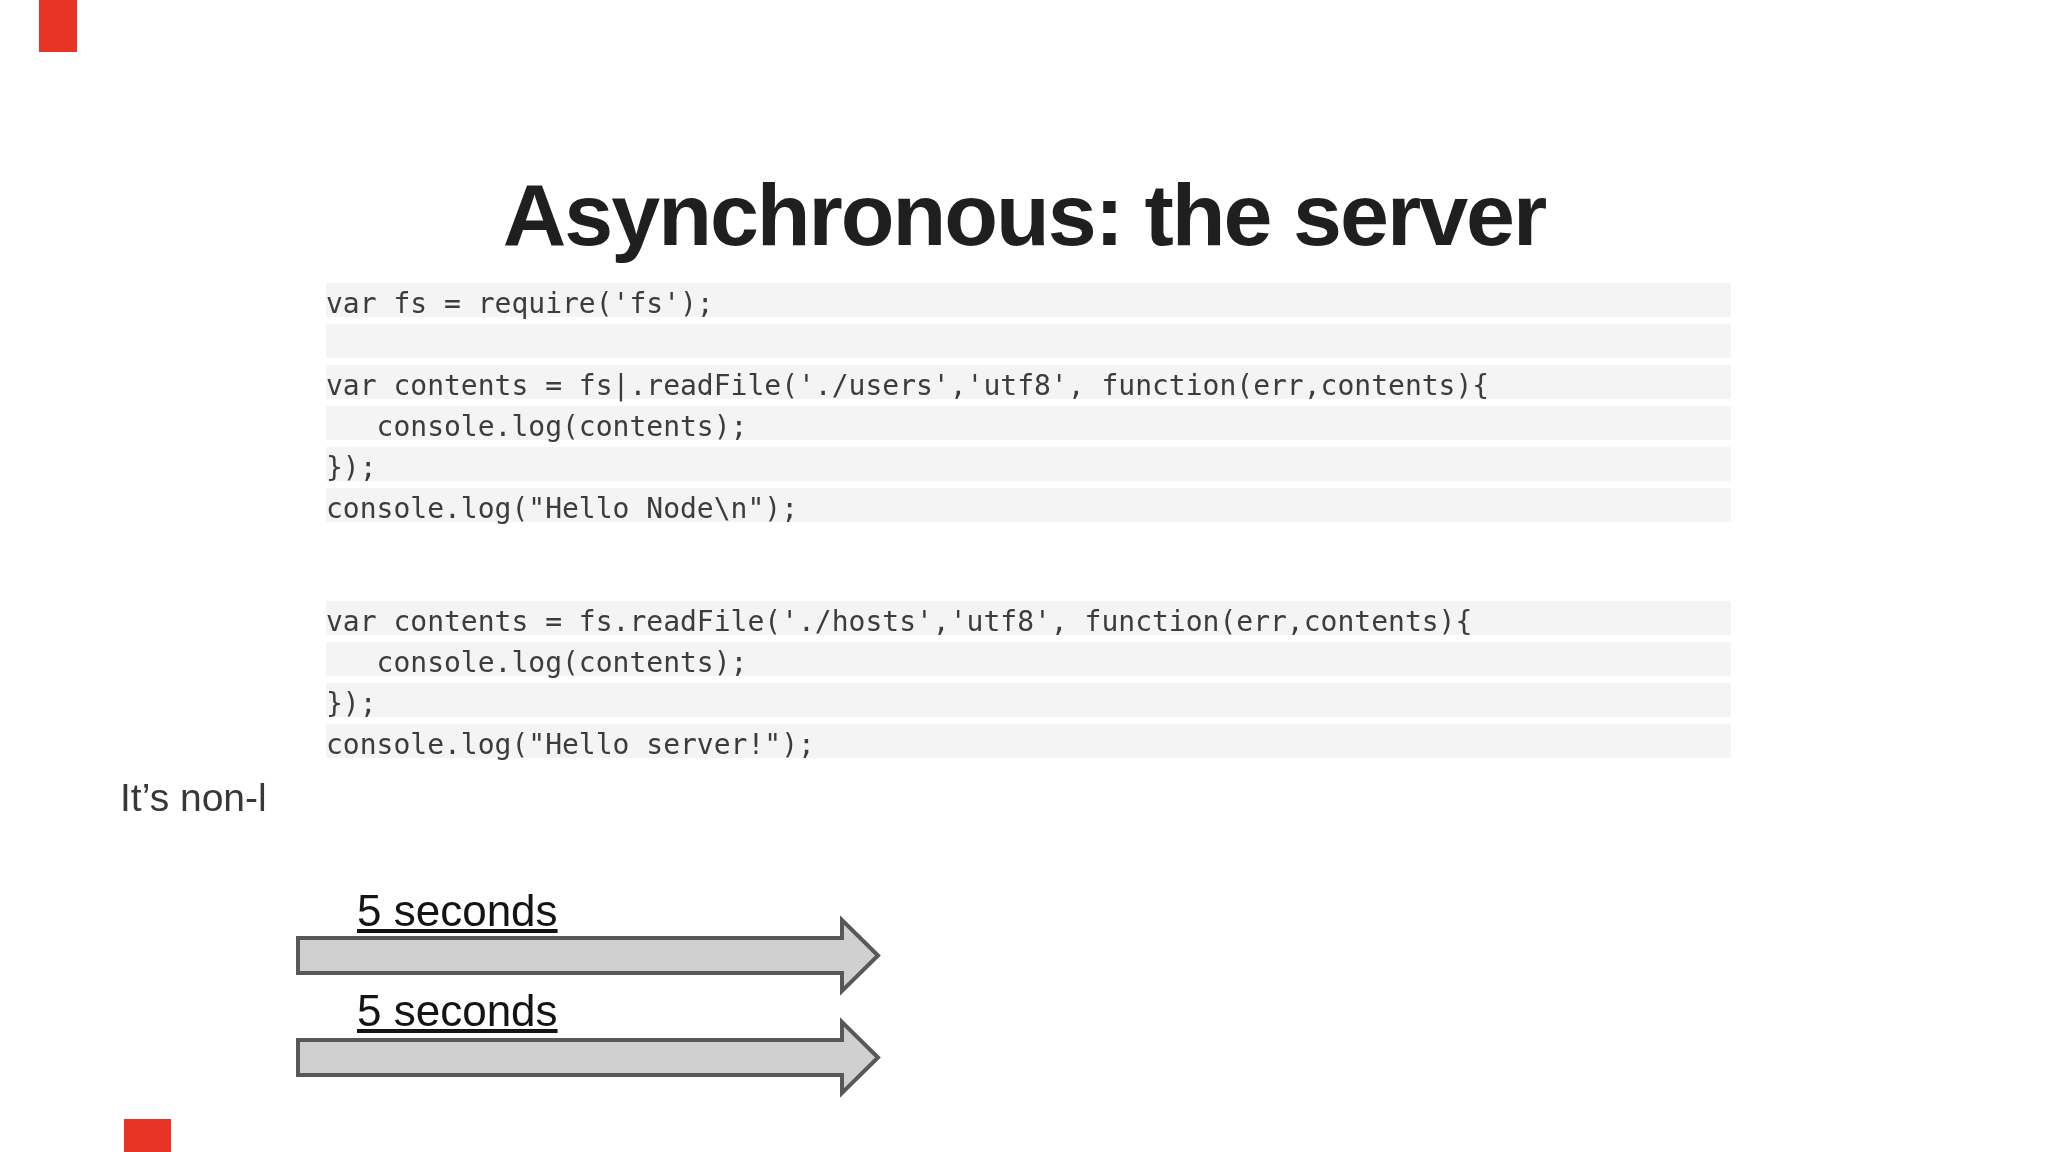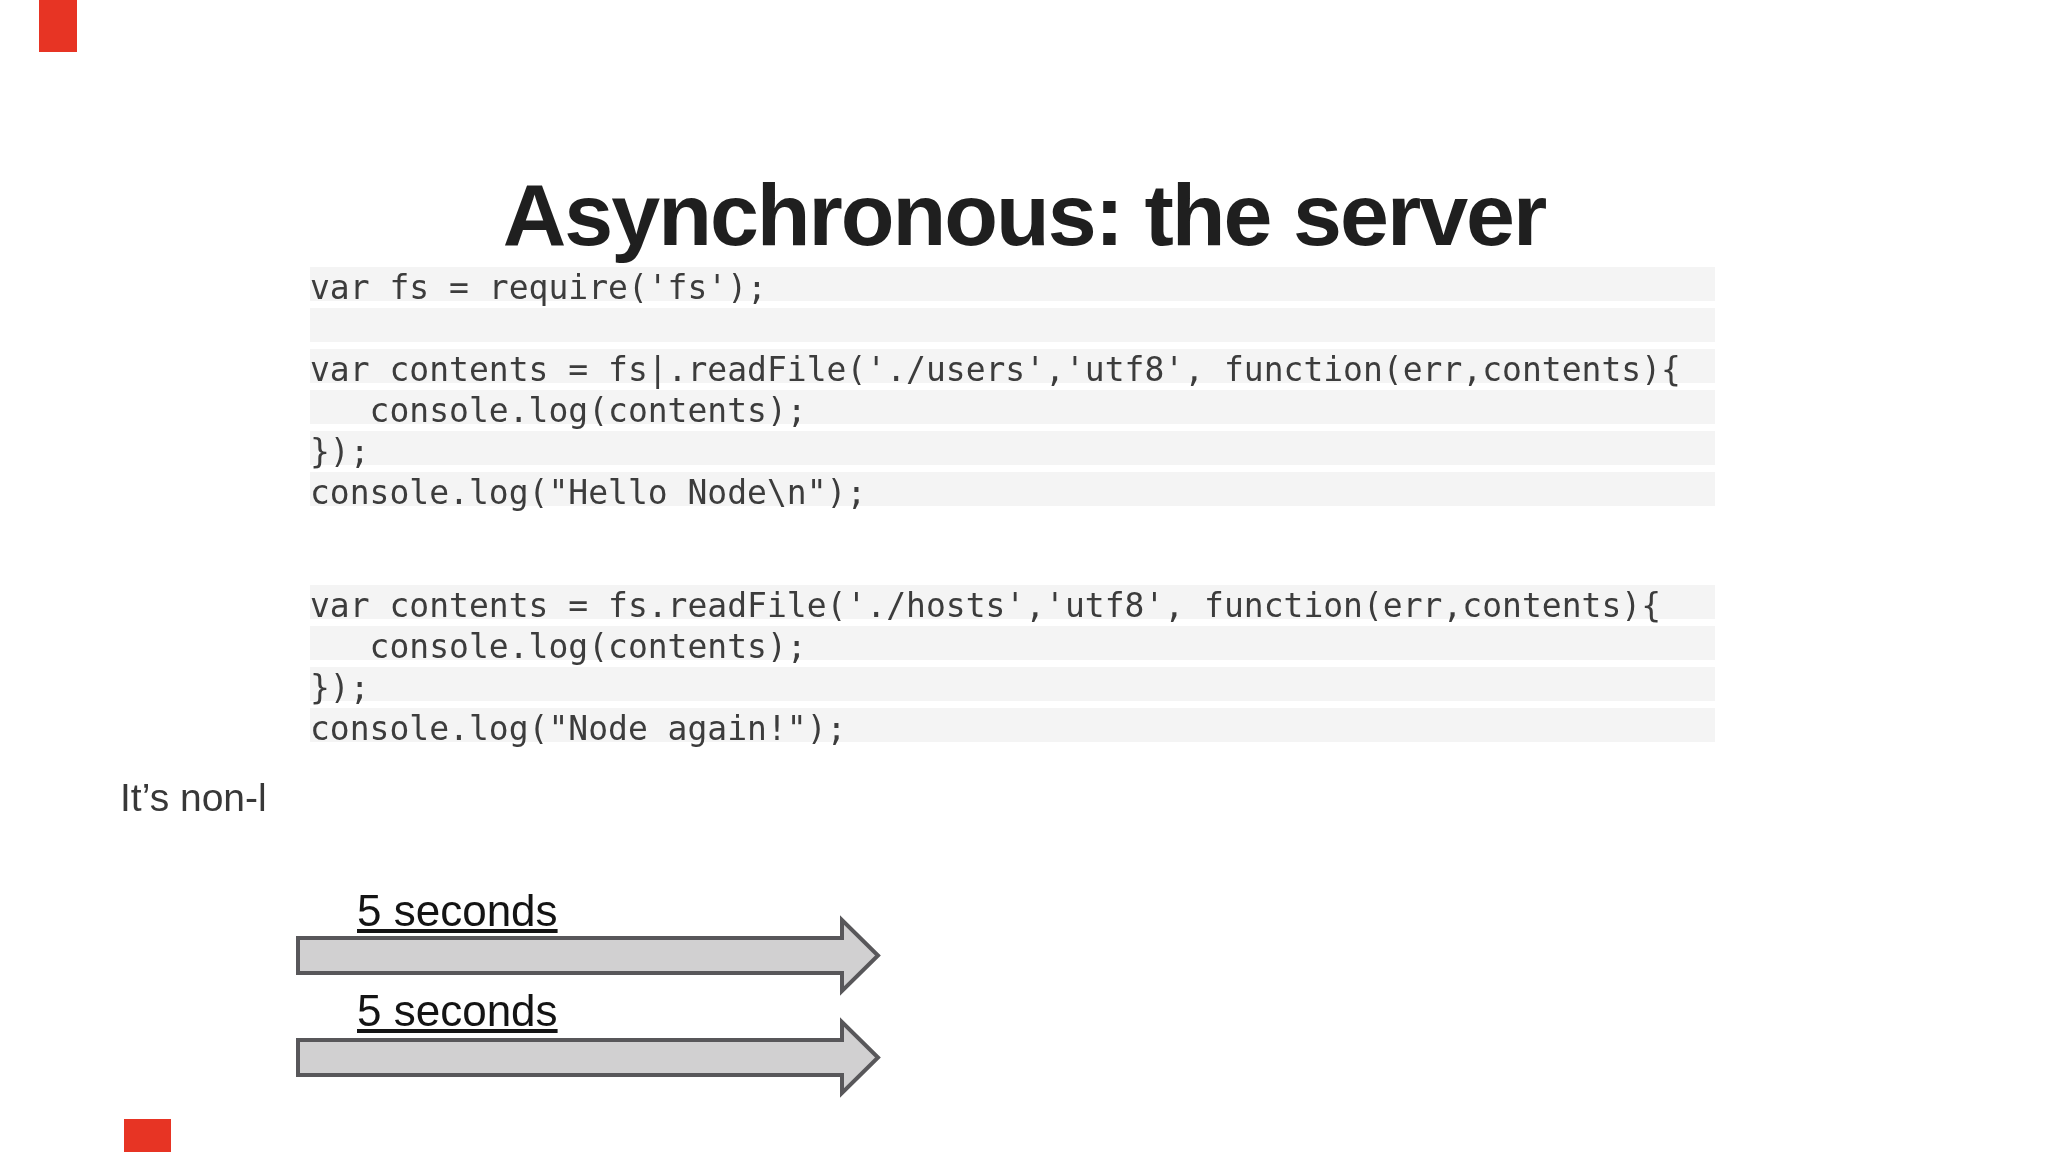--- a/index.html
+++ b/index.html
@@ -17,25 +17,25 @@
     font-size:88px;
     font-weight:bold;
     letter-spacing:-2px;
     color:#1f1f1f;
     line-height:1;
   }
   .code{
     position:absolute;
     left:310px;
     font-family:"DejaVu Sans Mono","Liberation Mono",monospace;
-    font-size:33px;
+    font-size:28px;
     line-height:41px;
     color:#3c3c3c;
     white-space:pre;
-    margin:0;
+    margin:16px;
     width:1405px;
     background-image:repeating-linear-gradient(
       to bottom,
       rgba(0,0,0,0.045) 0px, rgba(0,0,0,0.045) 34px,
       rgba(0,0,0,0) 34px, rgba(0,0,0,0) 41px);
   }
   .code-1{top:267px;}
   .code-2{top:585px;}
   .side-note{
     position:absolute;
@@ -79,21 +79,21 @@
 <pre class="code code-1">var fs = require('fs');
 
 var contents = fs|.readFile('./users','utf8', function(err,contents){
    console.log(contents);
 });
 console.log("Hello Node\n");</pre>
 
 <pre class="code code-2">var contents = fs.readFile('./hosts','utf8', function(err,contents){
    console.log(contents);
 });
-console.log("Node again!");</pre>
+console.log("Hello server!");</pre>
 
 <div class="side-note">It’s non-l</div>
 
 <div class="seconds-label seconds-label-1">5 seconds</div>
 
 <div class="seconds-label seconds-label-2">5 seconds</div>
 
 <svg class="arrows-svg" viewBox="0 0 600 200">
   <polygon points="8,33 552,33 552,15 588,50.5 552,86 552,68 8,68" fill="#d1d0d1" stroke="#58575a" stroke-width="4" stroke-linejoin="miter"></polygon>
   <polygon points="8,135 552,135 552,117 588,152.5 552,188 552,170 8,170" fill="#d1d0d1" stroke="#58575a" stroke-width="4" stroke-linejoin="miter"></polygon>

